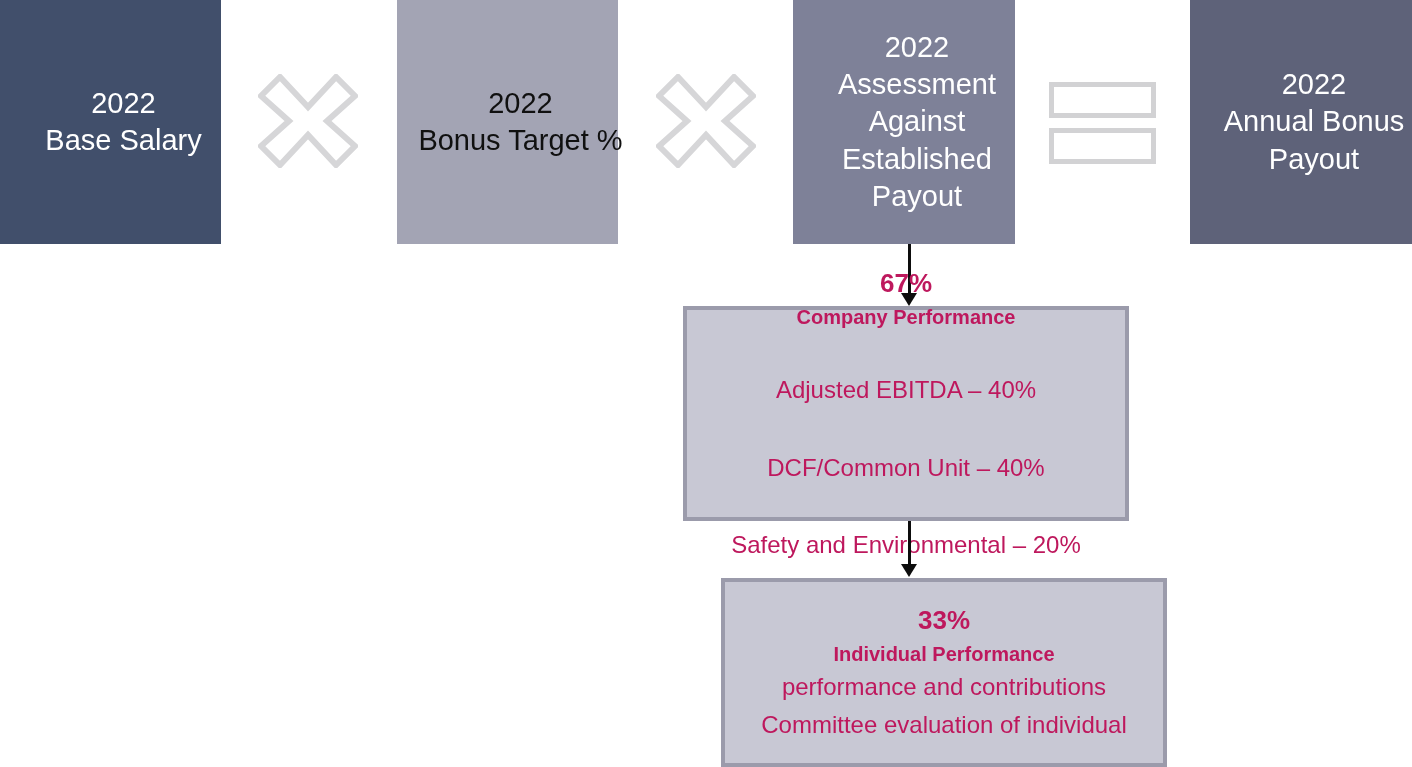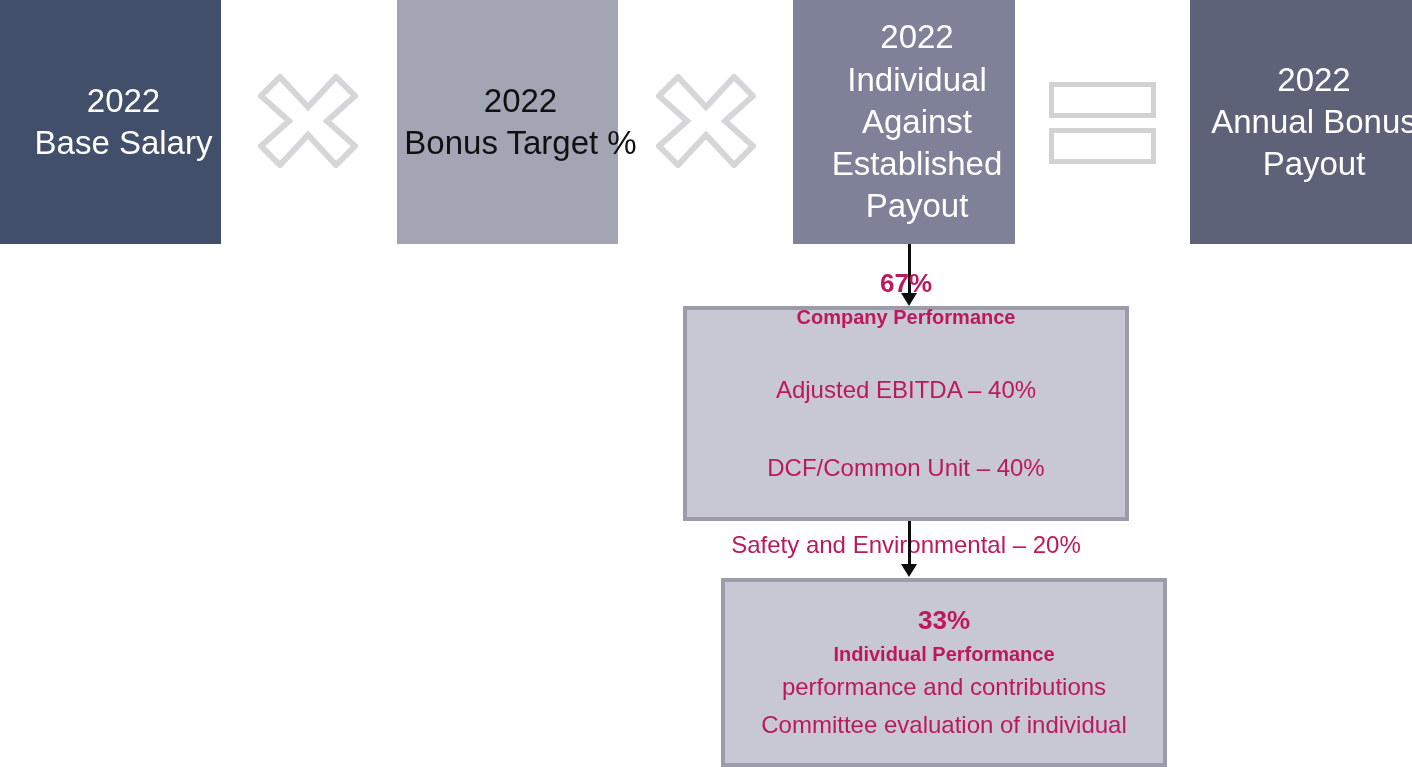--- a/index.html
+++ b/index.html
@@ -22,21 +22,21 @@
   
   .formula-box {
     position: absolute;
     display: flex;
     flex-direction: column;
     align-items: center;
     justify-content: center;
     text-align: center;
     box-sizing: border-box;
     line-height: 1.28;
-    font-size: 33px;
+    font-size: 29px;
     padding-left: 26px;
   }
   .formula-box .line {
     display: block;
     white-space: nowrap;
   }
 
   #box-base-salary {
     left: 0px;  top: 0px;  width: 221px; height: 244px;
     background: #414f6b;
@@ -183,21 +183,21 @@
   </div>
 
   <div class="op-multiply" id="op-multiply-2">
     <svg viewBox="0 0 100 94" width="100" height="94" aria-hidden="true">
       <polygon points="50,33 22,3 3,22 31,47 3,72 22,91 50,61 78,91 97,72 69,47 97,22 78,3" fill="#ffffff" stroke="#d6d6d8" stroke-width="6" stroke-linejoin="miter"></polygon>
     </svg>
   </div>
 
   <div class="formula-box" id="box-assessment">
     <span class="line">2022</span>
-    <span class="line">Individual</span>
+    <span class="line">Assessment</span>
     <span class="line">Against</span>
     <span class="line">Established</span>
     <span class="line">Payout</span>
   </div>
 
   <div class="op-equals">
     <div class="bar top"></div>
     <div class="bar bottom"></div>
   </div>
 

